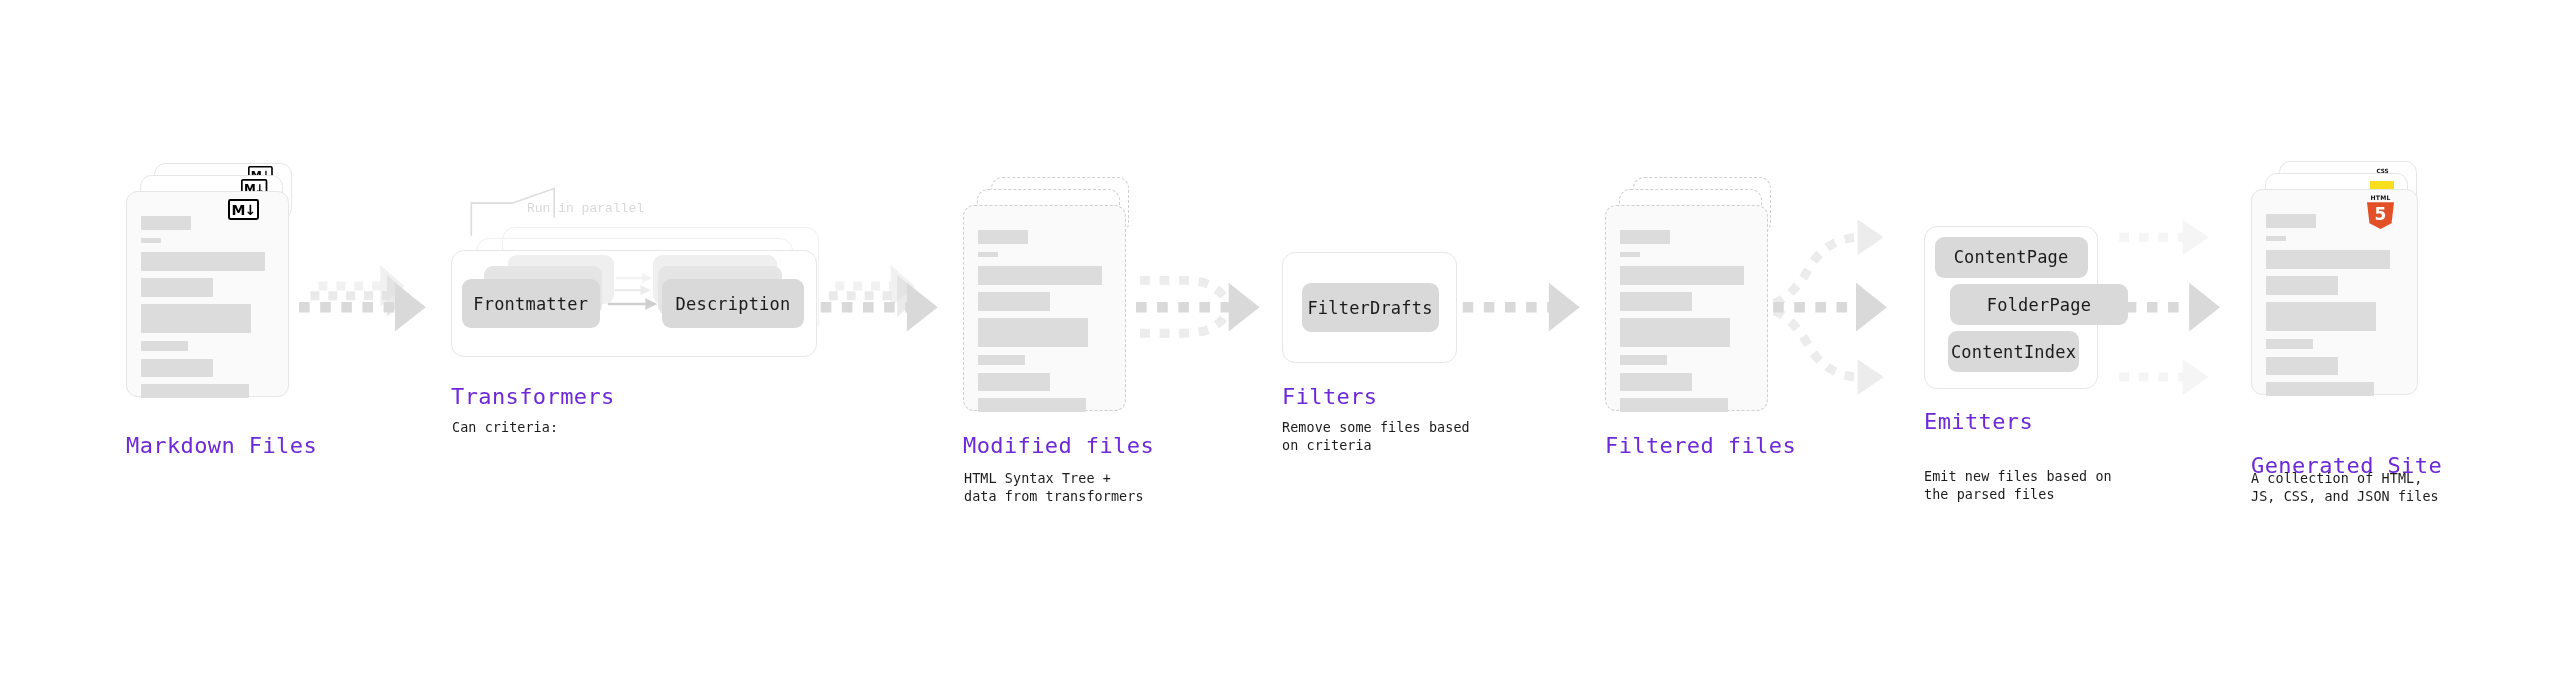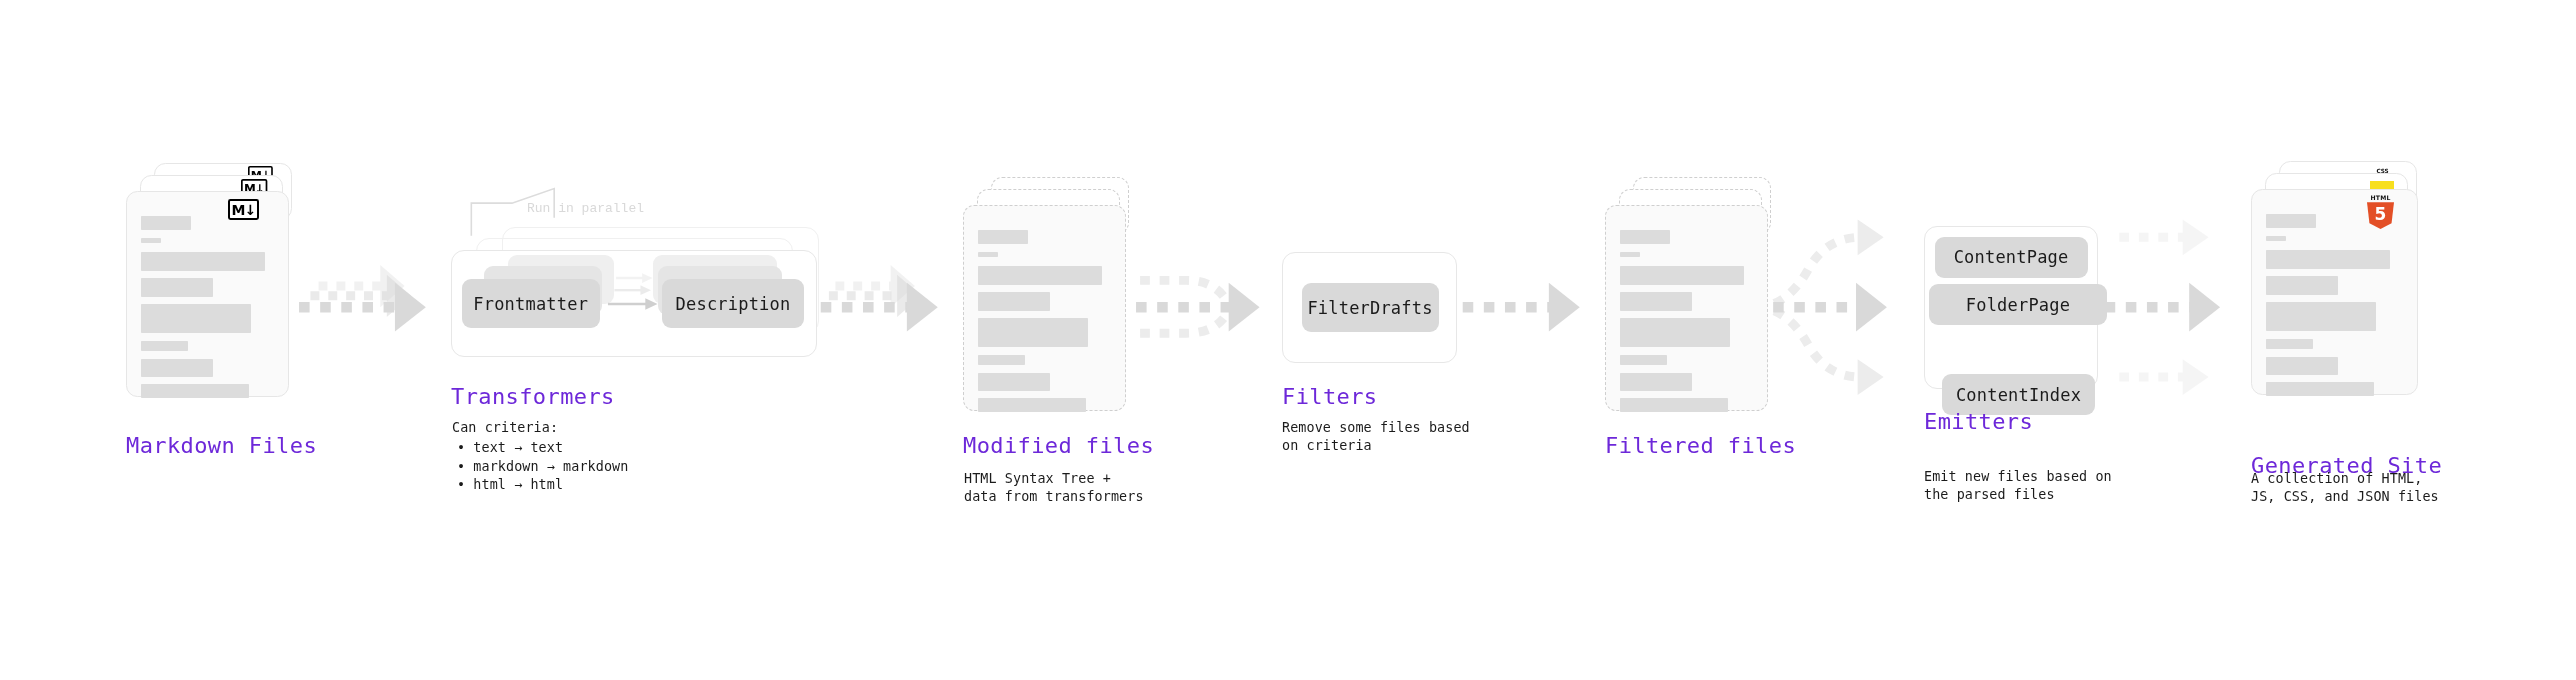--- a/index.html
+++ b/index.html
@@ -255,25 +255,20 @@
     </div>
     <div class="chip" style="left:219px; top:76px; width:142px; height:49px;">
       <span>Description</span>
     </div>
   </div>
 
   <div class="parallel-note" style="left:527px; top:201px;font-family:Liberation Mono, monospace;">Run in parallel</div>
 
   <div class="title" style="left:451px; top:384px;">Transformers</div>
   <div class="sub" style="left:452px; top:419px;">Can criteria:</div>
-  <div class="bullets" style="left:457px; top:439px;">
-    <div>• text → text</div>
-    <div>• markdown → markdown</div>
-    <div>• html → html</div>
-  </div>
 
   <div class="filestack" style="left:963px; top:177px; width:187px; height:260px;">
     <div class="fcard dashed" style="left:28px; top:0px; width:138px; height:57px; background:#fff;"></div>
     <div class="fcard dashed" style="left:14px; top:12.2px; width:143px; height:57px; background:#fff;"></div>
     <div class="fcard dashed" style="left:0px; top:28px; width:163px; height:206px;">
       <div class="bars">
         <div class="bar" style="width:50px;height:14px;"></div>
         <div class="bar" style="width:19.5px;height:4.9px;margin-bottom:9.8px;"></div>
         <div class="bar" style="width:124px;height:18.7px;"></div>
         <div class="bar" style="width:72px;height:18.7px;"></div>
@@ -314,24 +309,24 @@
       </div>
     </div>
   </div>
   <div class="title" style="left:1605px; top:433px;">Filtered files</div>
 
   <div class="abs" style="left:1924px; top:226px; width:187px; height:171px;">
     <div class="panel" style="left:0; top:0; width:174px; height:163px;"></div>
     <div class="chip" style="left:10.6px; top:10.6px; width:153px; height:41px;">
       <span>ContentPage</span>
     </div>
-    <div class="chip" style="left:5px; top:58px; width:178px; height:41px;">
+    <div class="chip" style="left:26px; top:58px; width:178px; height:41px;">
       <span>FolderPage</span>
     </div>
-    <div class="chip" style="left:18px; top:105px; width:153px; height:41px;margin-top:43px;">
+    <div class="chip" style="left:24px; top:105px; width:131px; height:41px;">
       <span>ContentIndex</span>
     </div>
   </div>
   <div class="title" style="left:1924px; top:409px;">Emitters</div>
   <div class="sub" style="left:1924px; top:468px;">Emit new files based on
 the parsed files</div>
 
   <div class="filestack" style="left:2251px; top:161px; width:195px; height:260px;">
     <div class="fcard back" style="left:28px; top:0px; width:138px; height:57px;"></div>
     <div class="badge-css" style="left:120px; top:8.1px;">

